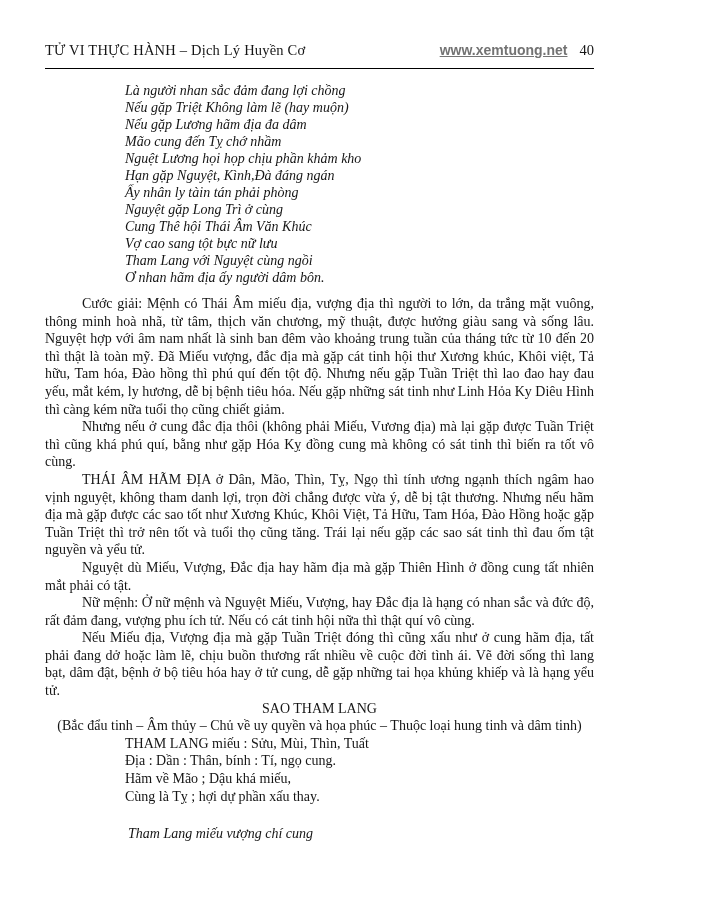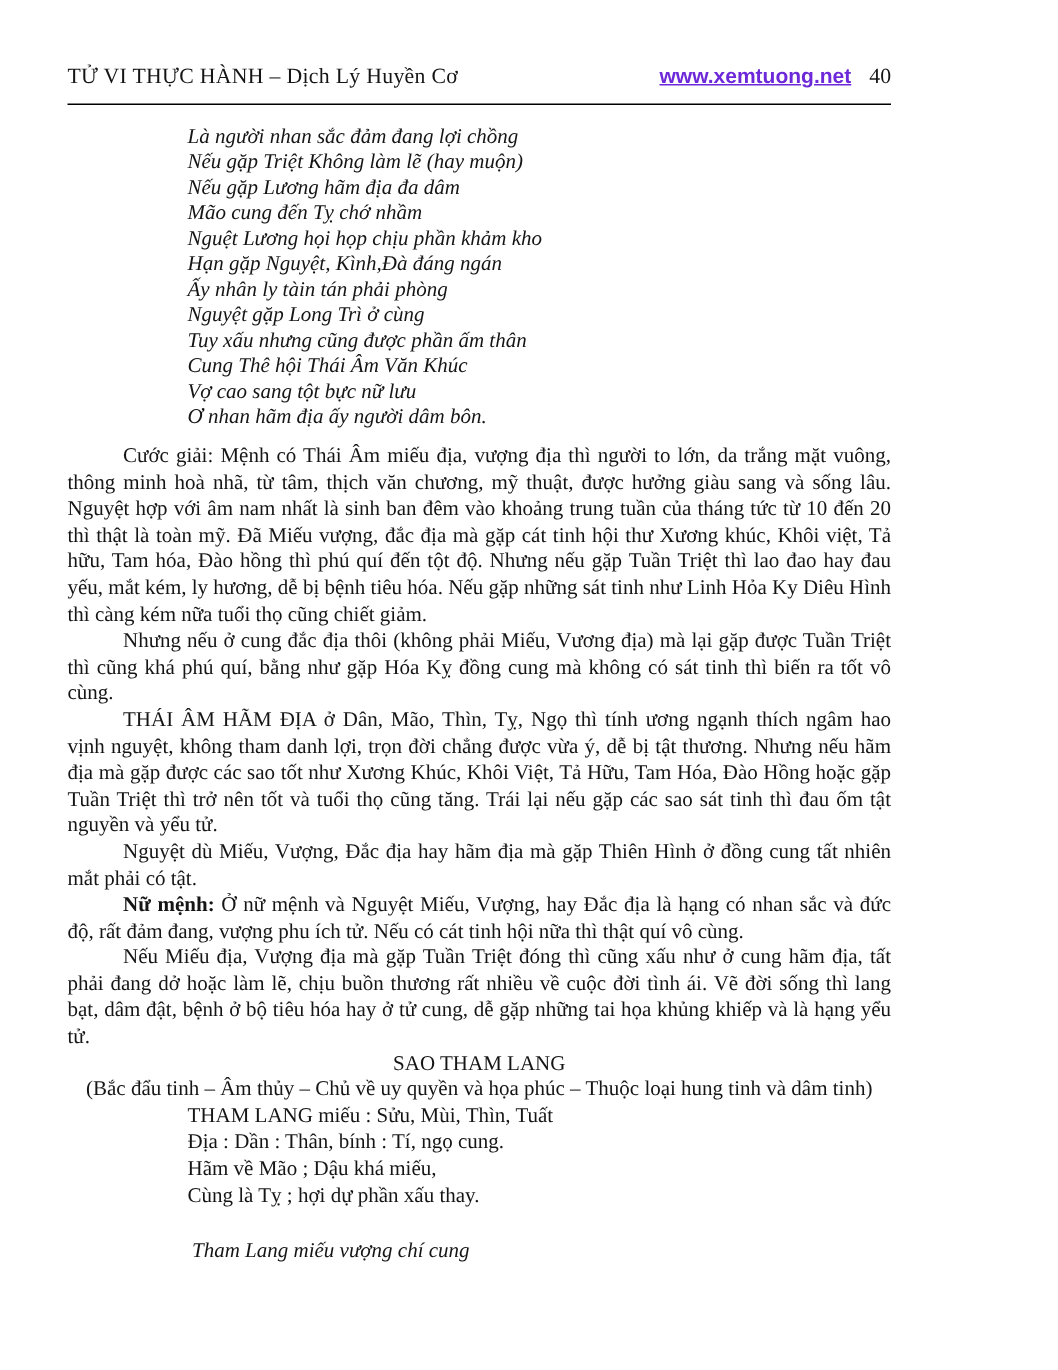--- a/index.html
+++ b/index.html
@@ -22,21 +22,21 @@
     justify-content: space-between;
     align-items: baseline;
     font-size: 14.5px;
   }
   .header-title { letter-spacing: 0.2px; }
   .header-right { display: flex; align-items: baseline; gap: 12px; }
   .site-link {
     font-family: "Liberation Sans", sans-serif;
     font-weight: bold;
     font-size: 14px;
-    color: #6d28d9;
+    color: #737373;
     text-decoration: underline;
     cursor: pointer;
   }
   .page-num { font-size: 14.5px; color: #151515; }
   .header-rule {
     border: none;
     border-top: 1.6px solid #000;
     margin: 9px 0 0 0;
   }
   .verse-block {
@@ -45,21 +45,21 @@
     font-size: 14px;
     line-height: 17px;
   }
   .verse-line { white-space: pre; }
   .body-block { font-size: 14px; line-height: 17.6px; }
   .para {
     margin: 0;
     text-indent: 37px;
     text-align: justify;
   }
-  .para b { font-weight: bold; }
+  .para b { font-weight: normal; }
   .section-heading {
     text-align: center;
     margin: 0;
     font-size: 14px;
     line-height: 17.6px;
     font-weight: normal;
   }
   .section-subtitle {
     text-align: center;
     margin: 0;
@@ -94,23 +94,23 @@
 
   <div class="verse-block">
       <div class="verse-line">Là người nhan sắc đảm đang lợi chồng</div>
       <div class="verse-line">Nếu gặp Triệt Không làm lẽ (hay muộn)</div>
       <div class="verse-line">Nếu gặp Lương hãm địa đa dâm</div>
       <div class="verse-line">Mão cung đến Tỵ chớ nhầm</div>
       <div class="verse-line">Nguệt Lương họi họp chịu phần khảm kho</div>
       <div class="verse-line">Hạn gặp Nguyệt, Kình,Đà đáng ngán</div>
       <div class="verse-line">Ấy nhân ly tàin tán phải phòng</div>
       <div class="verse-line">Nguyệt gặp Long Trì ở cùng</div>
-      <div class="verse-line">Tuy xấu nhưng cũng được phần ấm thân</div>
       <div class="verse-line">Cung Thê hội Thái Âm Văn Khúc</div>
       <div class="verse-line">Vợ cao sang tột bực nữ lưu</div>
+      <div class="verse-line">Tham Lang với Nguyệt cùng ngồi</div>
       <div class="verse-line">Ơ nhan hãm địa ấy người dâm bôn.</div>
     </div>
 
   <div class="body-block" id="paragraphs">
       <p class="para">Cước giải: Mệnh có Thái Âm miếu địa, vượng địa thì người to lớn, da trắng mặt vuông, thông minh hoà nhã, từ tâm, thịch văn chương, mỹ thuật, được hưởng giàu sang và sống lâu. Nguyệt hợp với âm nam nhất là sinh ban đêm vào khoảng trung tuần của tháng tức từ 10 đến 20 thì thật là toàn mỹ. Đã Miếu vượng, đắc địa mà gặp cát tinh hội thư Xương khúc, Khôi việt, Tả hữu, Tam hóa, Đào hồng thì phú quí đến tột độ. Nhưng nếu gặp Tuần Triệt thì lao đao hay đau yếu, mắt kém, ly hương, dễ bị bệnh tiêu hóa. Nếu gặp những sát tinh như Linh Hỏa Ky Diêu Hình thì càng kém nữa tuổi thọ cũng chiết giảm.</p>
       <p class="para">Nhưng nếu ở cung đắc địa thôi (không phải Miếu, Vương địa) mà lại gặp được Tuần Triệt thì cũng khá phú quí, bằng như gặp Hóa Kỵ đồng cung mà không có sát tinh thì biến ra tốt vô cùng.</p>
       <p class="para">THÁI ÂM HÃM ĐỊA ở Dân, Mão, Thìn, Tỵ, Ngọ thì tính ương ngạnh thích ngâm hao vịnh nguyệt, không tham danh lợi, trọn đời chẳng được vừa ý, dễ bị tật thương. Nhưng nếu hãm địa mà gặp được các sao tốt như Xương Khúc, Khôi Việt, Tả Hữu, Tam Hóa, Đào Hồng hoặc gặp Tuần Triệt thì trở nên tốt và tuổi thọ cũng tăng. Trái lại nếu gặp các sao sát tinh thì đau ốm tật nguyền và yểu tử.</p>
       <p class="para">Nguyệt dù Miếu, Vượng, Đắc địa hay hãm địa mà gặp Thiên Hình ở đồng cung tất nhiên mắt phải có tật.</p>
       <p class="para"><b>Nữ mệnh:</b> Ở nữ mệnh và Nguyệt Miếu, Vượng, hay Đắc địa là hạng có nhan sắc và đức độ, rất đảm đang, vượng phu ích tử. Nếu có cát tinh hội nữa thì thật quí vô cùng.</p>
       <p class="para">Nếu Miếu địa, Vượng địa mà gặp Tuần Triệt đóng thì cũng xấu như ở cung hãm địa, tất phải đang dở hoặc làm lẽ, chịu buồn thương rất nhiều về cuộc đời tình ái. Vẽ đời sống thì lang bạt, dâm đật, bệnh ở bộ tiêu hóa hay ở tử cung, dễ gặp những tai họa khủng khiếp và là hạng yểu tử.</p>

